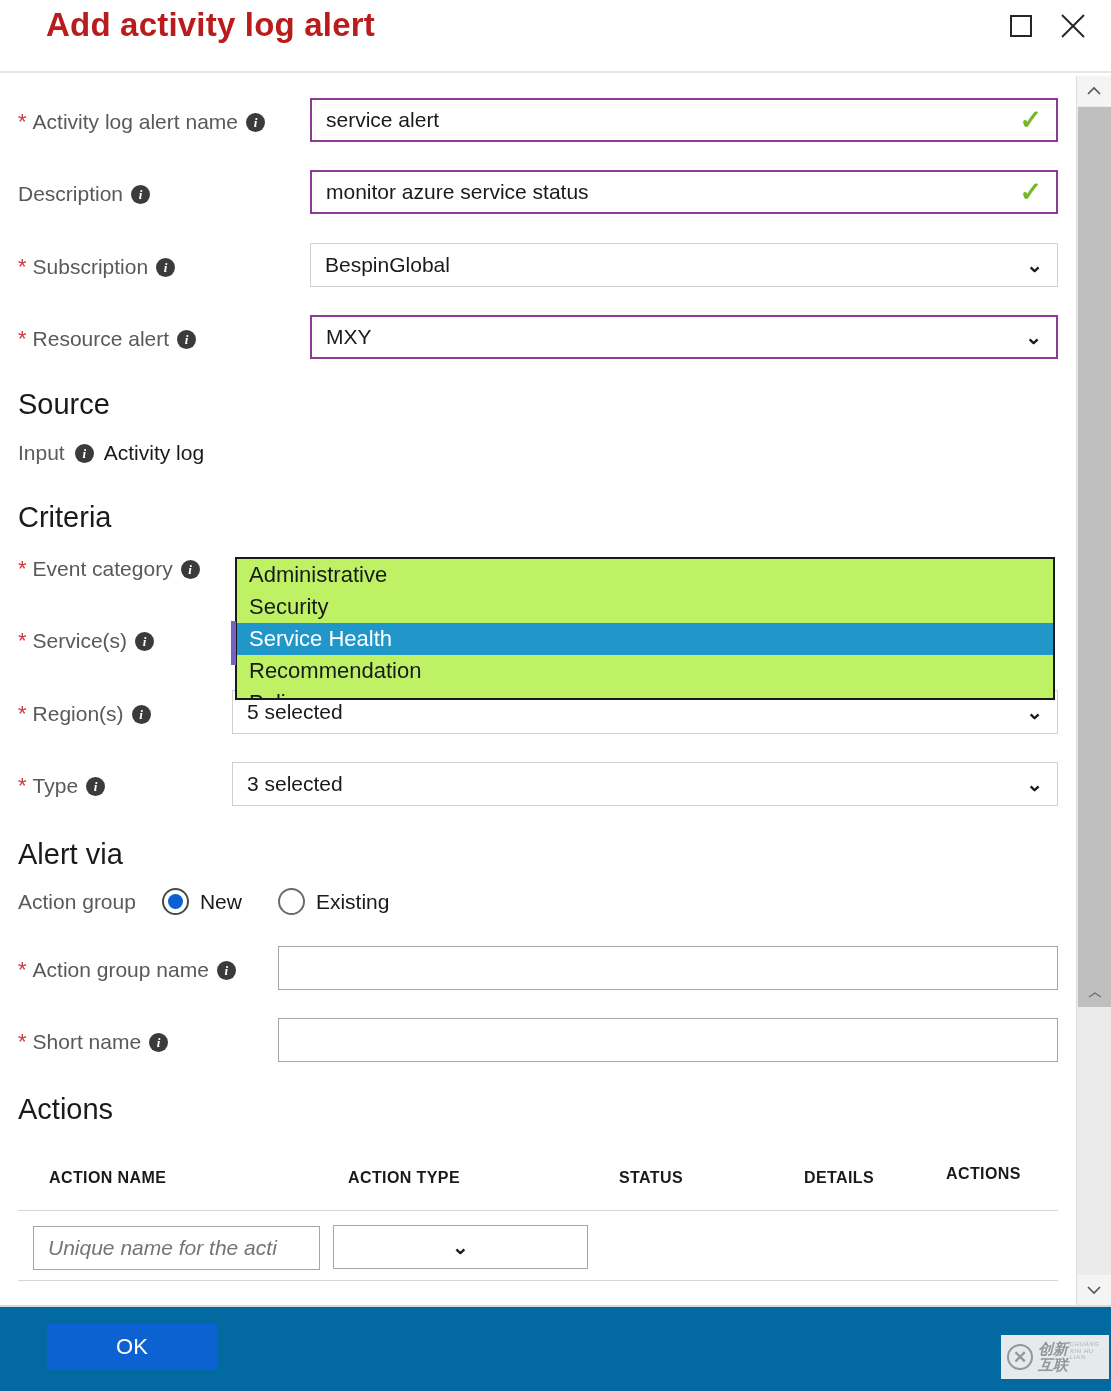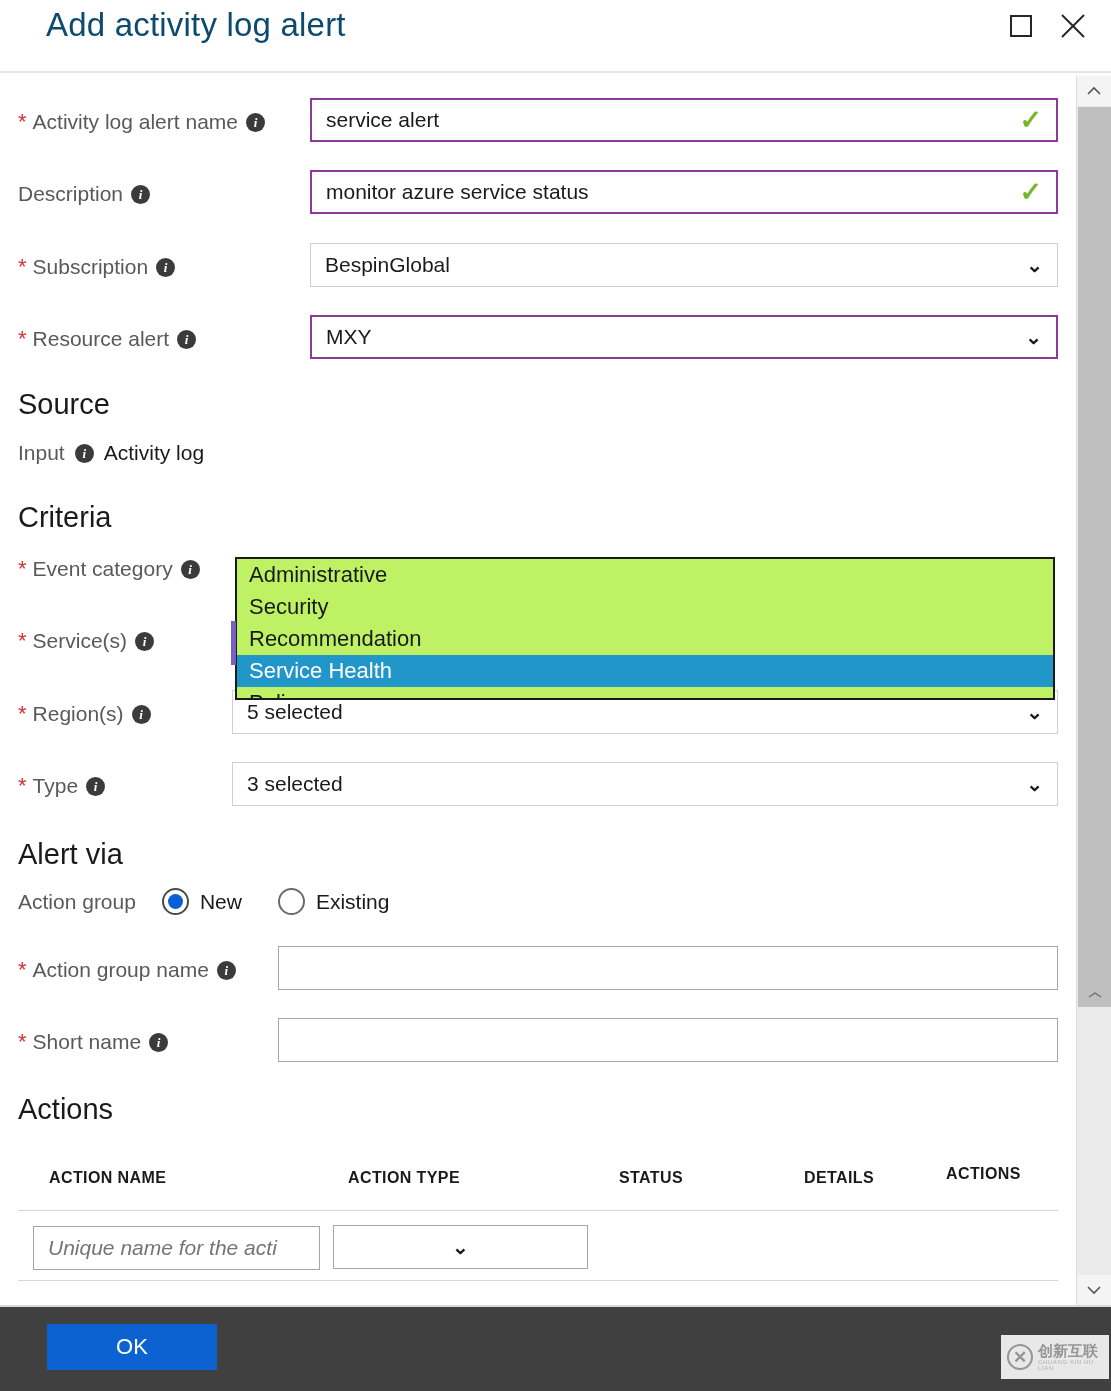--- a/index.html
+++ b/index.html
@@ -19,21 +19,21 @@
 
   
   .titlebar {
     position: absolute; left: 0; top: 0;
     width: 1111px; height: 73px;
     background: #fff;
     border-bottom: 2px solid #e6e6e6;
   }
   .title-text {
     position: absolute; left: 46px; top: 6px;
-    font-size: 33px; font-weight: 400; color: #0c4a6e;
+    font-size: 33px; font-weight: 700; color: #b91c1c;
     letter-spacing: 0.2px;
     white-space: nowrap;
   }
   .win-btn {
     position: absolute; top: 4px;
     width: 44px; height: 44px;
     display: flex; align-items: center; justify-content: center;
     cursor: pointer;
   }
   .win-max { right: 68px; }
@@ -181,21 +181,21 @@
   }
   .tbl-line {
     position: absolute; left: 18px;
     width: 1040px; height: 1px; background: #d6d6d6;
   }
 
   
   .footer {
     position: absolute; left: 0; bottom: 0;
     width: 1111px; height: 86px;
-    background: #404040;
+    background: #0369a1;
     border-top: 2px solid #d9d9d9;
   }
   .ok-btn {
     position: absolute; left: 47px; top: 17px;
     width: 170px; height: 46px;
     background: #0c62d1; color: #fff;
     border: none; cursor: pointer;
     font-size: 22px; font-family: "Liberation Sans", sans-serif;
     display: flex; align-items: center; justify-content: center;
   }
@@ -208,21 +208,21 @@
     display: flex; align-items: center; gap: 5px;
     padding-left: 6px;
     opacity: 0.95;
   }
   .wm-logo {
     width: 26px; height: 26px; border-radius: 50%;
     border: 2px solid #9a9a9a; color: #9a9a9a;
     display: flex; align-items: center; justify-content: center;
     font-size: 17px; font-weight: 700; flex: none;
   }
-  .wm-text { display: flex; flex-direction: column; line-height: 1.05; }
+  .wm-text { display: flex; flex-direction: row; line-height: 1.05; font-style: italic; }
   .wm-cn { font-size: 15px; color: #9a9a9a; font-weight: 700; }
   .wm-en { font-size: 6px; color: #b5b5b5; letter-spacing: 0.6px; }
 </style>
 </head>
 <body>
 
 <div class="window">
 
   <div class="titlebar">
     <div class="title-text">Add activity log alert</div>
@@ -388,22 +388,22 @@
         <span class="caret" style="margin-left:0;">⌄</span>
       </div>
     </div>
 
     <div class="tbl-line" style="top:1207px;"></div>
 
     <div class="dd-hint"></div>
     <div class="dropdown-open">
       <div class="dd-item">Administrative</div>
       <div class="dd-item">Security</div>
+      <div class="dd-item sel">Service Health</div>
       <div class="dd-item">Recommendation</div>
-      <div class="dd-item sel">Service Health</div>
       <div class="dd-item">Policy</div>
       <div class="dd-item">Autoscale</div>
     </div>
 
   </div>
 
   <div class="scrollbar">
     <div class="sb-arrow sb-up">
       <svg width="16" height="10" viewBox="0 0 16 10">
         <polyline points="2,8 8,2 14,8" fill="none" stroke="#555" stroke-width="1.6"></polyline>

